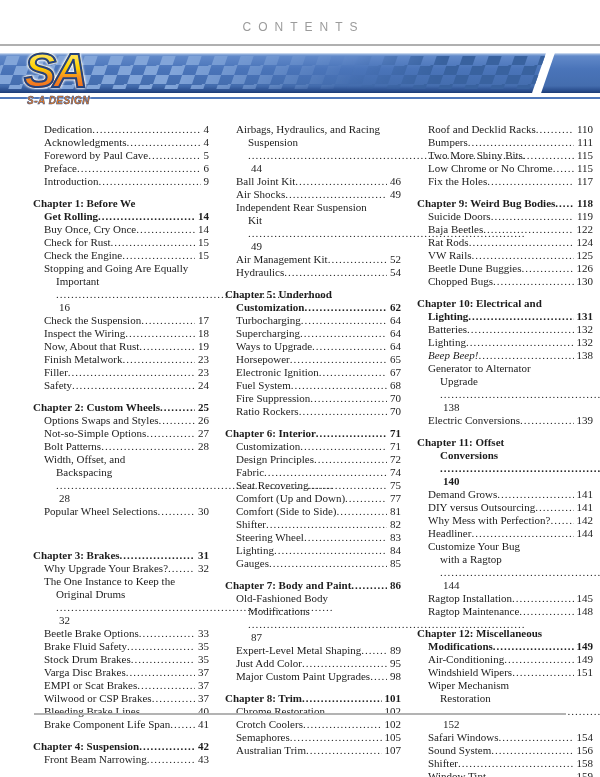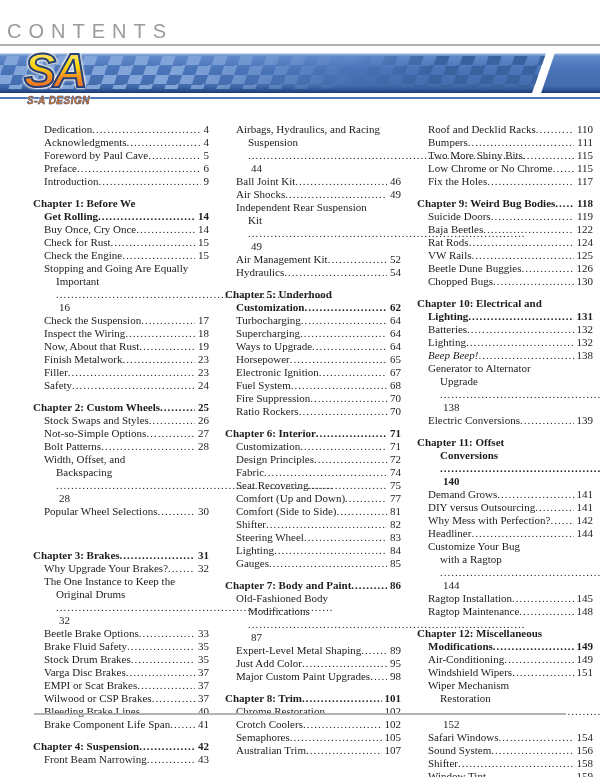--- a/index.html
+++ b/index.html
@@ -1,21 +1,21 @@
 <!DOCTYPE html>
 <html><head>
 <meta charset="utf-8">
 <style>
   html,body{margin:0;padding:0;background:#ffffff;}
   .page{position:relative;width:600px;height:777px;background:#ffffff;overflow:hidden;
         font-family:"Liberation Serif","DejaVu Serif",serif;}
 
   
-  .page-title{position:absolute;top:20px;left:0;width:100%;
-    font-family:"Liberation Sans","DejaVu Sans",sans-serif;font-size:20px;font-weight:400;
+  .page-title{position:absolute;top:20px;left:0;width:100%;text-align:center;
+    font-family:"Liberation Sans","DejaVu Sans",sans-serif;font-size:12px;font-weight:400;
     letter-spacing:7px;padding-left:7px;box-sizing:border-box;color:#9b9b9b;}
   .header-rule{position:absolute;top:44px;left:0;width:600px;height:2px;background:#b0b0b0;}
 
   
   .banner-main{position:absolute;top:53px;left:0;width:546px;height:40px;
     background:linear-gradient(180deg,#eaf0f9 0px,#9db8e0 1px,#6189c9 3px,#4a74b9 40%,#446dae 82%,#2a4e8e 94%,#1c3b74 100%);
     clip-path:polygon(0 0,100% 0,calc(100% - 14px) 100%,0 100%);}
   .checks{position:absolute;top:3px;bottom:4px;
     background:repeating-conic-gradient(var(--chk) 0 25%, rgba(0,0,0,0) 0 50%);
     background-size:26px 19px;transform:skewX(-19deg);}
@@ -202,21 +202,21 @@
         <div class="block gap">
           <div class="entry chapter">
             <div class="line ind0">
               <span class="t">Chapter 2: Custom Wheels</span>
               <span class="d"></span>
               <span class="p">25</span>
             </div>
           </div>
           <div class="entry">
             <div class="line ind1">
-              <span class="t">Stock Swaps and Styles</span>
+              <span class="t">Options Swaps and Styles</span>
               <span class="d"></span>
               <span class="p">26</span>
             </div>
           </div>
           <div class="entry">
             <div class="line ind1">
               <span class="t">Not-so-Simple Options</span>
               <span class="d"></span>
               <span class="p">27</span>
             </div>

